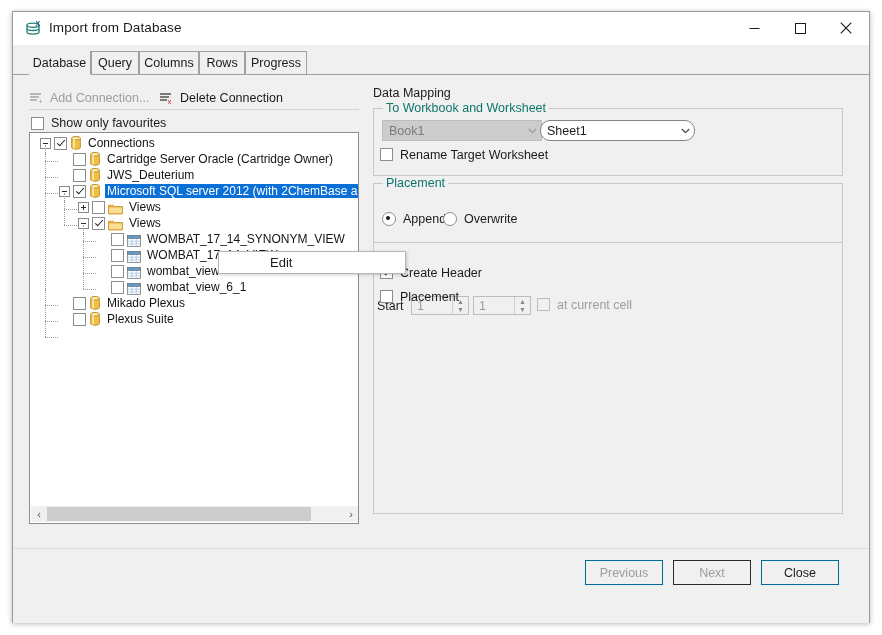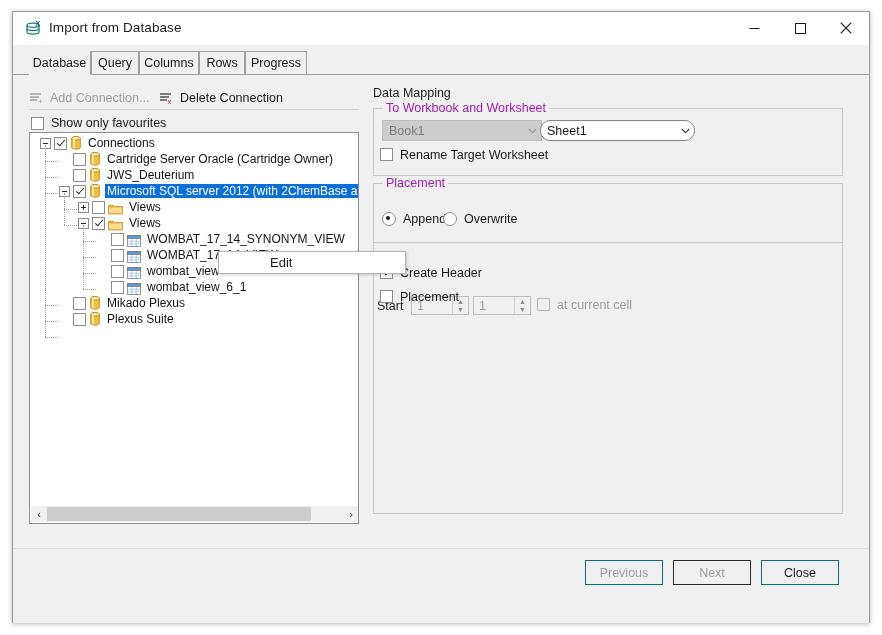--- a/index.html
+++ b/index.html
@@ -267,21 +267,21 @@
     position: absolute;
     box-sizing: border-box;
     border: 1px solid #c8c8c8;
   }
   .gb-title {
     position: absolute;
     top: -8px; left: 9px;
     background: #f0f0f0;
     padding: 0 3px;
     font-size: 12.5px;
-    color: #a21caf;
+    color: #0f766e;
     white-space: nowrap;
   }
 
   #gb-workbook { left: 360px; top: 33px; width: 470px; height: 68px; }
   #gb-placement{ left: 360px; top: 108px; width: 470px; height: 60px; }
   #gb-outer    { left: 360px; top: 108px; width: 470px; height: 331px; border: 1px solid #c8c8c8; }
 
   .combo {
     position: absolute;
     height: 21px;

